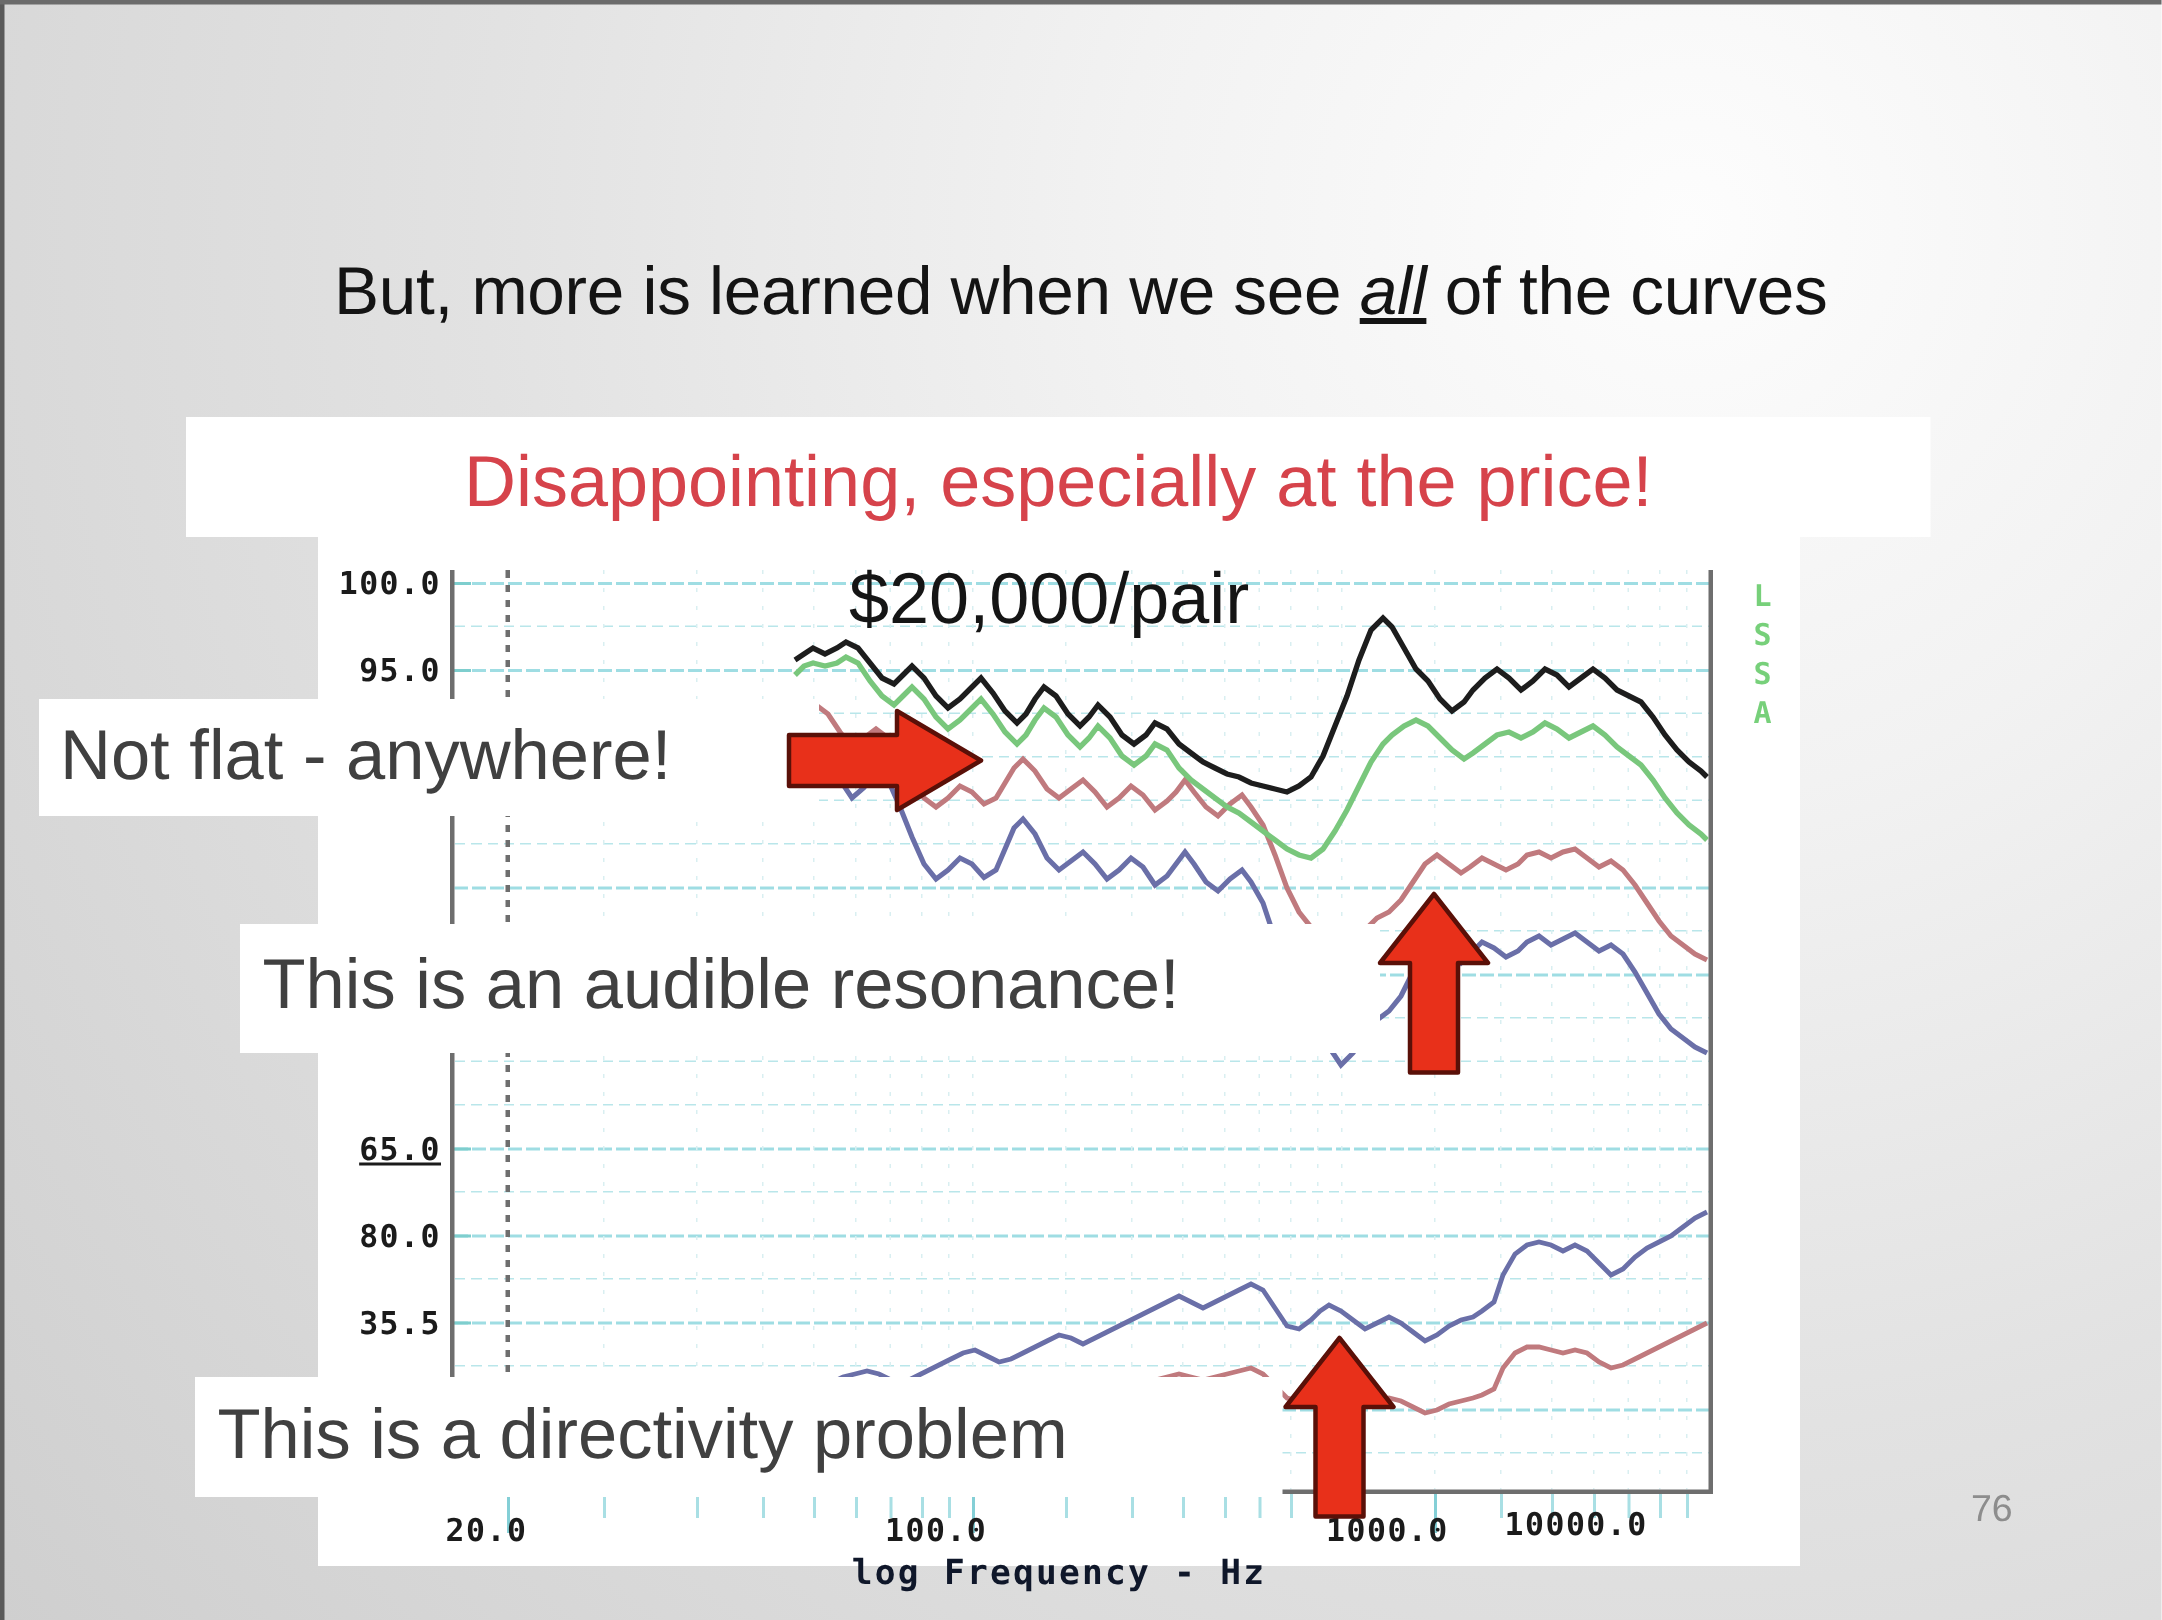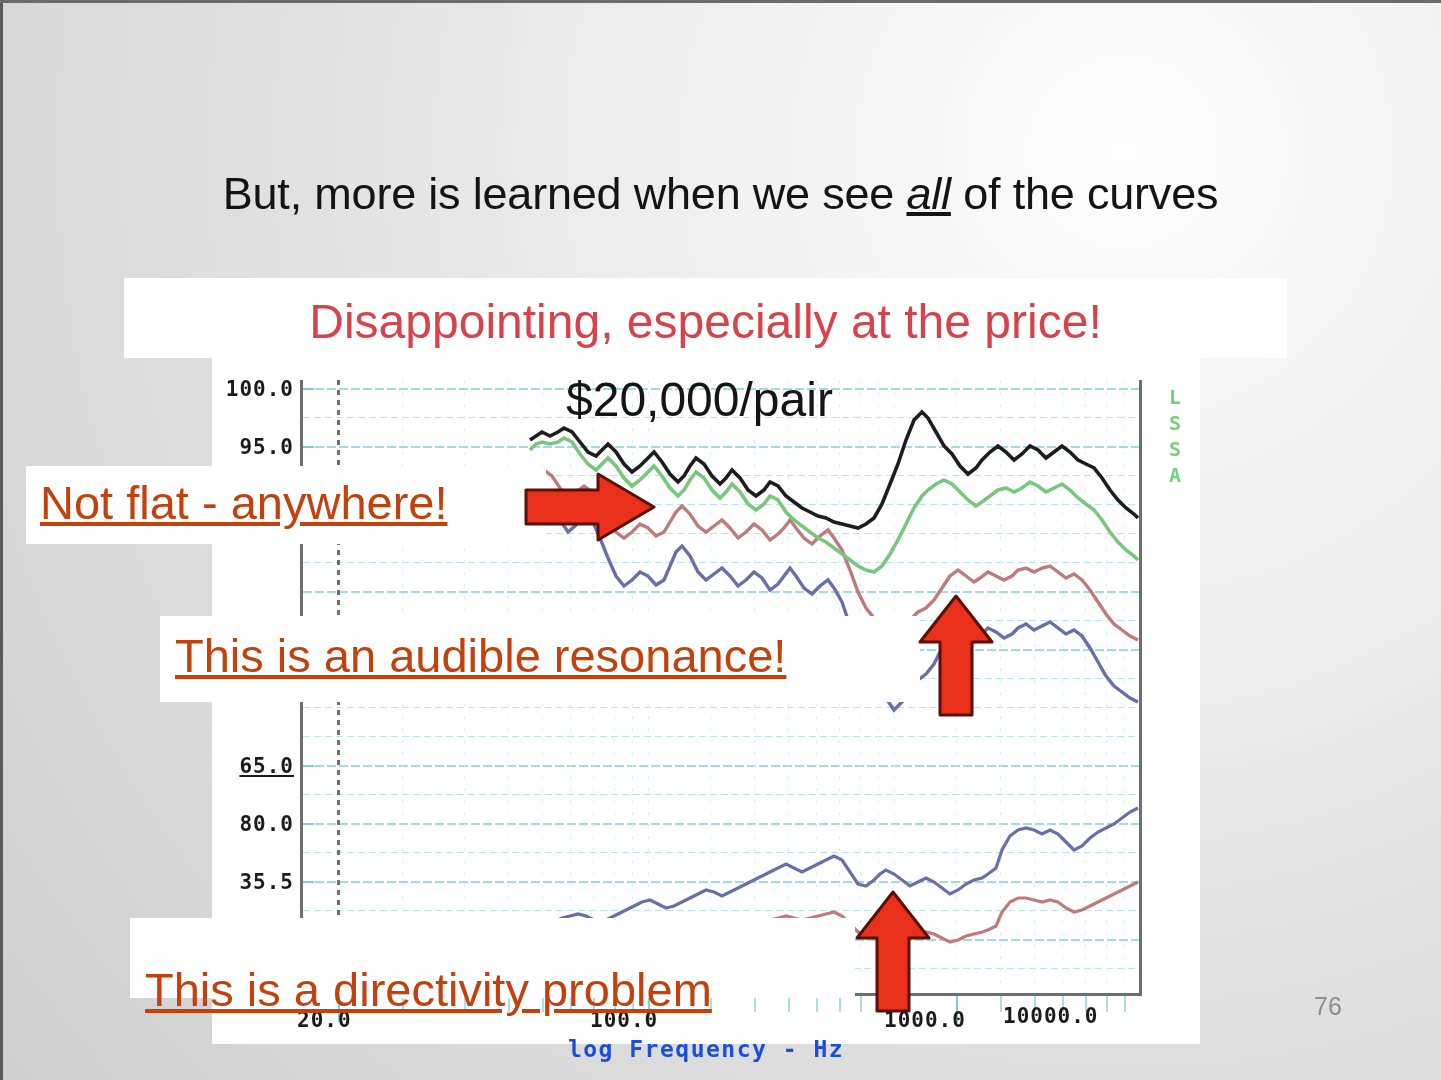--- a/index.html
+++ b/index.html
@@ -63,41 +63,41 @@
   .xtick{position:absolute;top:616px;width:2px;height:16px;background:#a9dfe4;}
   .xtick.major{height:26px;background:#84cfd6;}
 
   .xlab{
     position:absolute;font-family:"DejaVu Sans Mono","Liberation Mono",monospace;
     font-size:21px;font-weight:bold;color:#1b1b1b;letter-spacing:1px;white-space:nowrap;
   }
   .axis-caption{
     position:absolute;left:0;top:656px;width:988px;text-align:center;
     font-family:"DejaVu Sans Mono","Liberation Mono",monospace;
-    font-size:23px;font-weight:bold;color:#1d4ed8;letter-spacing:1.5px;
+    font-size:23px;font-weight:bold;color:#0f172a;letter-spacing:1.5px;
   }
   .lssa{
     position:absolute;left:957px;top:4px;
     font-family:"DejaVu Sans Mono","Liberation Mono",monospace;
     font-size:20px;font-weight:bold;color:#77d07a;line-height:26px;letter-spacing:1px;
     writing-mode:horizontal-tb;
   }
   .lssa span{display:block;}
 
   svg.curves{position:absolute;left:0;top:0;width:988px;height:616px;}
 
   
-  .ann{position:absolute;color:#c2410c;font-size:46px;white-space:nowrap;text-decoration:underline;}
+  .ann{position:absolute;color:#404040;font-size:46px;white-space:nowrap;}
   .ann-banner{
     left:124px;top:294px;width:1163px;text-align:center;
     font-size:48px;color:#d6434b;position:absolute;white-space:nowrap;
   }
   .ann-notflat{left:40px;top:475px;font-size:47px;}
   .ann-reson{left:175px;top:628px;font-size:47px;}
-  .ann-direct{left:145px;top:928px;font-size:47px;margin-top:34px;}
+  .ann-direct{left:145px;top:928px;font-size:47px;}
 
   .price{
     position:absolute;left:566px;top:372px;font-size:48px;color:#151515;white-space:nowrap;
   }
 
   
   .arrow{position:absolute;}
 </style>
 </head>
 <body>

